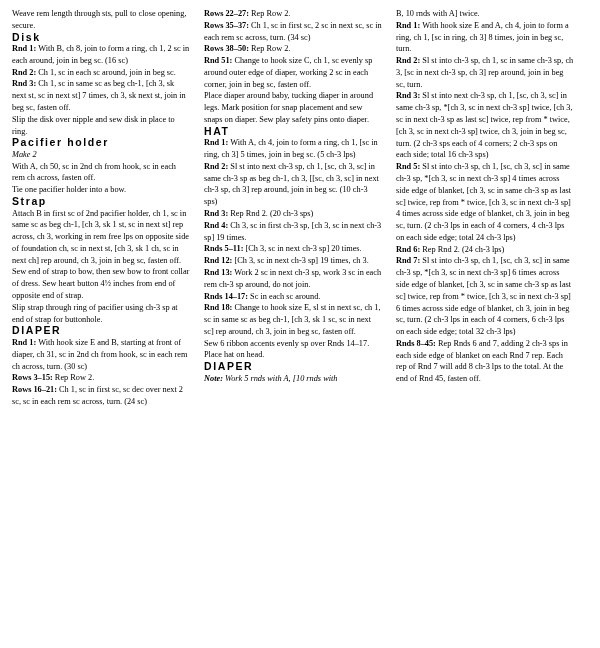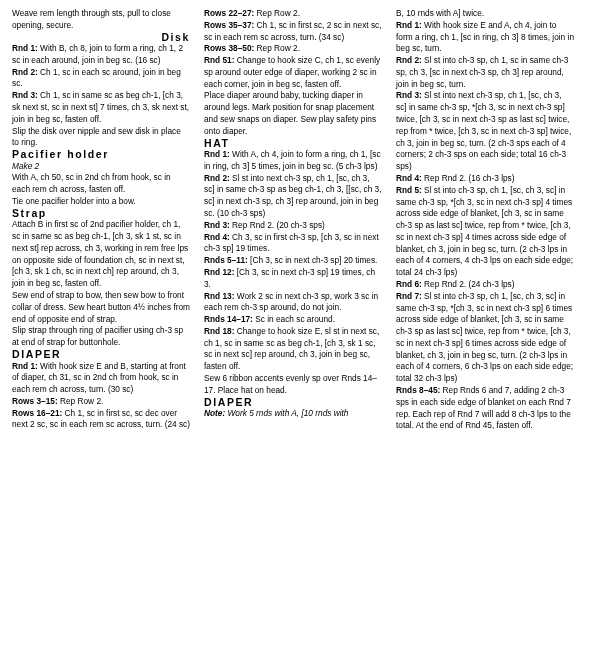--- a/index.html
+++ b/index.html
@@ -35,27 +35,27 @@
   }
   .sec-head {
     font-size: 10.5px;
     font-weight: bold;
     letter-spacing: 1.6px;
     margin: 9px 0 4px 0;
     line-height: 1.1;
   }
   .sec-head.first {
     margin-top: 0;
-    text-align: right;
   }
   .para {
     font-size: 8.3px;
     line-height: 1.42;
     margin: 0 0 6px 0;
     text-align: left;
+    font-family: Liberation Serif, serif;
   }
   .para b {
     font-weight: bold;
     text-align: center;
   }
   .ital {
     font-style: italic;
   }
 </style>
 </head>
@@ -104,21 +104,20 @@
       <p class="para">Sew 6 ribbon accents evenly sp over Rnds 14–17. Place hat on head.</p>
       <p class="sec-head">DIAPER</p>
       <p class="para ital"><b>Note:</b> Work 5 rnds with A, [10 rnds with</p>
     </div>
 
     <div class="col">
       <p class="para">B, 10 rnds with A] twice.</p>
       <p class="para"><b>Rnd 1:</b> With hook size E and A, ch 4, join to form a ring, ch 1, [sc in ring, ch 3] 8 times, join in beg sc, turn.</p>
       <p class="para"><b>Rnd 2:</b> Sl st into ch-3 sp, ch 1, sc in same ch-3 sp, ch 3, [sc in next ch-3 sp, ch 3] rep around, join in beg sc, turn.</p>
       <p class="para"><b>Rnd 3:</b> Sl st into next ch-3 sp, ch 1, [sc, ch 3, sc] in same ch-3 sp, *[ch 3, sc in next ch-3 sp] twice, [ch 3, sc in next ch-3 sp as last sc] twice, rep from * twice, [ch 3, sc in next ch-3 sp] twice, ch 3, join in beg sc, turn. (2 ch-3 sps each of 4 corners; 2 ch-3 sps on each side; total 16 ch-3 sps)</p>
-      <p class="para"><b>Rnd 4:</b> Rep Rnd 2. (16 ch-3 lps)</p>
       <p class="para"><b>Rnd 5:</b> Sl st into ch-3 sp, ch 1, [sc, ch 3, sc] in same ch-3 sp, *[ch 3, sc in next ch-3 sp] 4 times across side edge of blanket, [ch 3, sc in same ch-3 sp as last sc] twice, rep from * twice, [ch 3, sc in next ch-3 sp] 4 times across side edge of blanket, ch 3, join in beg sc, turn. (2 ch-3 lps in each of 4 corners, 4 ch-3 lps on each side edge; total 24 ch-3 lps)</p>
       <p class="para"><b>Rnd 6:</b> Rep Rnd 2. (24 ch-3 lps)</p>
       <p class="para"><b>Rnd 7:</b> Sl st into ch-3 sp, ch 1, [sc, ch 3, sc] in same ch-3 sp, *[ch 3, sc in next ch-3 sp] 6 times across side edge of blanket, [ch 3, sc in same ch-3 sp as last sc] twice, rep from * twice, [ch 3, sc in next ch-3 sp] 6 times across side edge of blanket, ch 3, join in beg sc, turn. (2 ch-3 lps in each of 4 corners, 6 ch-3 lps on each side edge; total 32 ch-3 lps)</p>
       <p class="para"><b>Rnds 8–45:</b> Rep Rnds 6 and 7, adding 2 ch-3 sps in each side edge of blanket on each Rnd 7 rep. Each rep of Rnd 7 will add 8 ch-3 lps to the total. At the end of Rnd 45, fasten off.</p>
     </div>
 
   </div>
 </div>
 
 </body></html>

